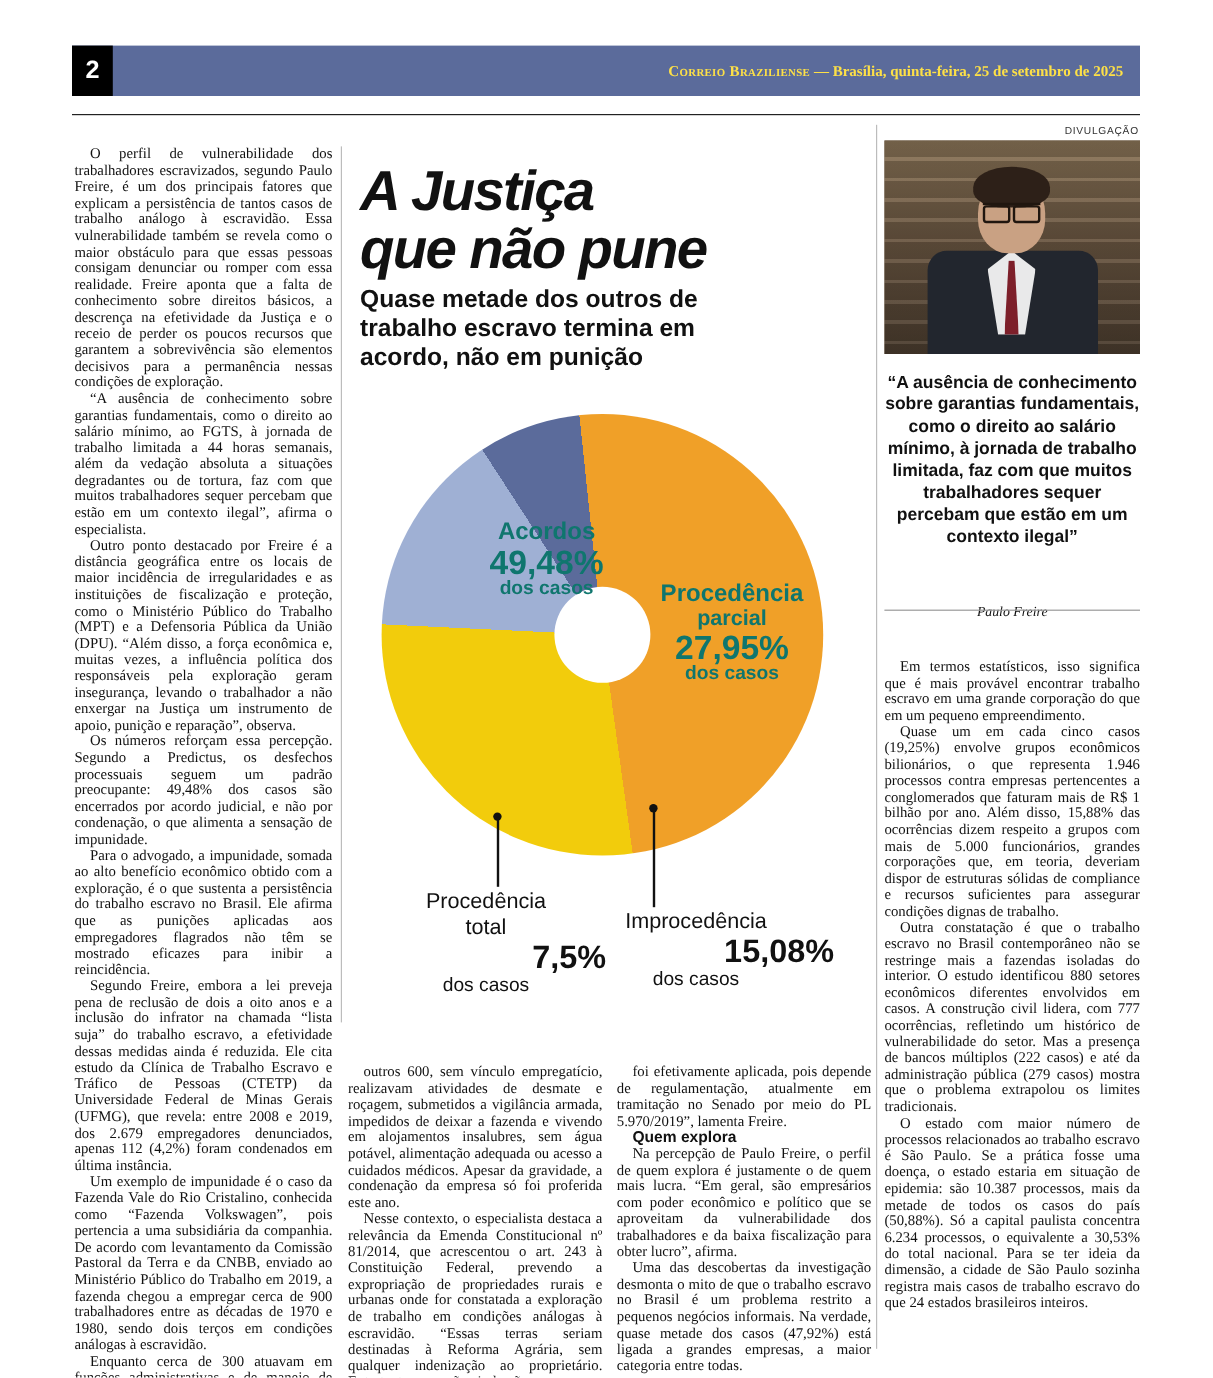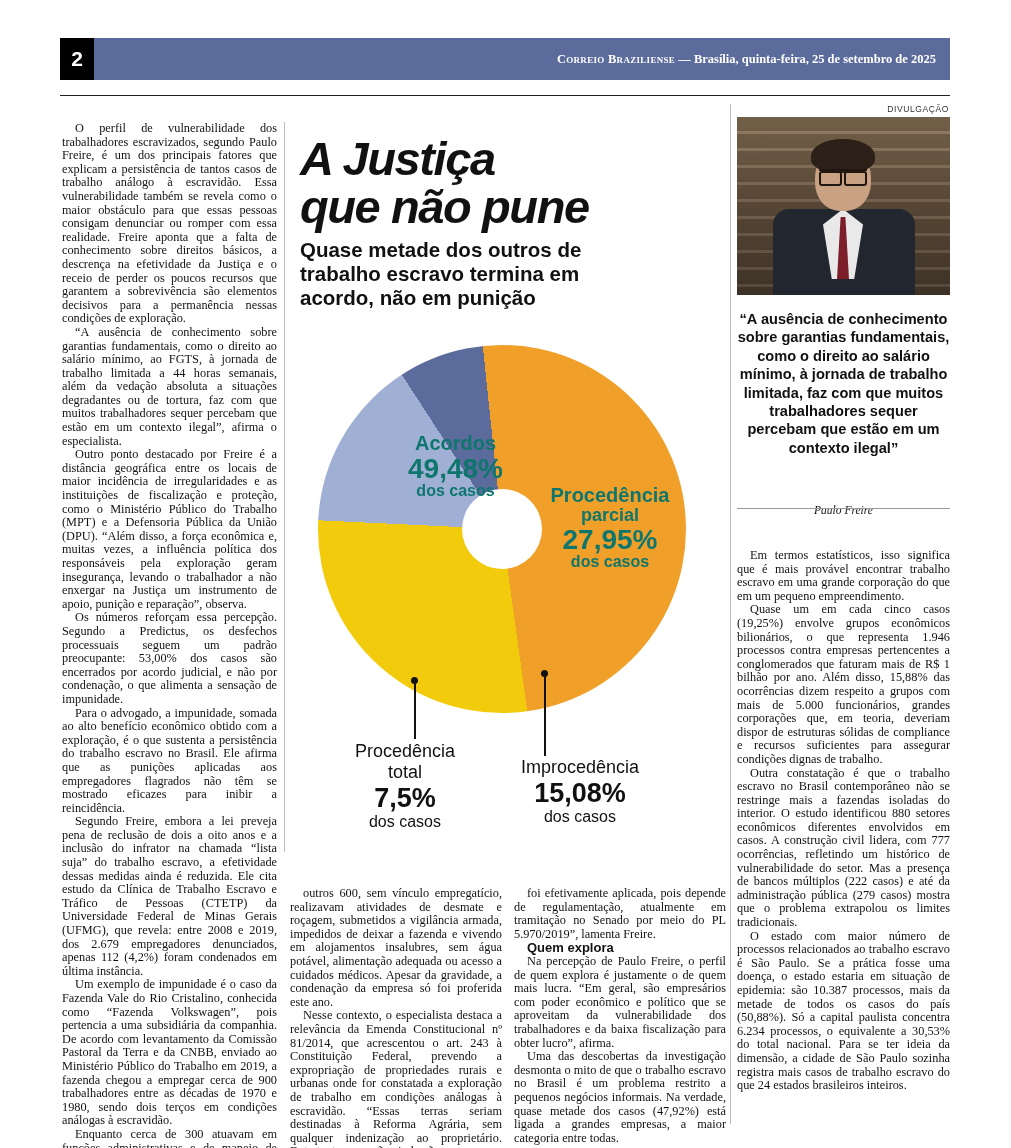--- a/index.html
+++ b/index.html
@@ -15,21 +15,21 @@
     background:#5b6b9b;display:flex;align-items:center;}
   .page-num{width:34px;height:42px;background:#000;color:#fff;
     font-family:"Liberation Sans",sans-serif;font-weight:bold;font-size:21px;
     display:flex;align-items:center;justify-content:center;}
   .section-title{font-family:"Liberation Sans",sans-serif;font-weight:bold;
     font-size:31px;color:#ffffff;letter-spacing:-0.5px;padding-left:12px;
     display:flex;align-items:center;}
   .section-title .amp{color:#ffffff;font-family:"Liberation Serif",serif;font-style:normal;}
   .scale-icon{margin-left:10px;margin-right:14px;display:flex;align-items:center;}
   .masthead-right{margin-left:auto;padding-right:14px;text-align:right;
-    font-family:"Liberation Serif",serif;font-size:12.5px;color:#ffffff;font-weight:bold;}
+    font-family:"Liberation Serif",serif;font-size:12.5px;color:#fde047;font-weight:bold;}
   .masthead-right .brand{font-variant:small-caps;letter-spacing:.3px;}
 
   
   .rule-top{position:absolute;left:60px;top:95px;width:890px;height:1px;background:#222;}
   .rule-col{position:absolute;width:1px;background:#bcbcbc;}
 
   
   .col{position:absolute;font-size:12.3px;line-height:13.6px;text-align:justify;
        font-family:"Liberation Serif",serif;color:#111;}
   .col p{margin:0;text-indent:13px;}
@@ -84,21 +84,21 @@
   .pie{position:absolute;left:28px;top:0;width:368px;height:368px;border-radius:50%;}
   .pie-hole{position:absolute;left:172px;top:144px;width:80px;height:80px;border-radius:50%;
     background:#fff;}
   .pielabel{position:absolute;font-family:"Liberation Sans",sans-serif;font-weight:bold;color:#0f766e;
     text-align:center;line-height:1.05;}
   .pielabel .big{display:block;font-size:28px;}
   .pielabel .nm{display:block;font-size:20px;}
   .pielabel .sm{display:block;font-size:16px;font-weight:bold;}
   .outlabel{position:absolute;font-family:"Liberation Sans",sans-serif;text-align:center;color:#111;}
   .outlabel .nm{display:block;font-size:18px;font-weight:normal;line-height:21px;}
-  .outlabel .big{display:block;font-size:27px;font-weight:bold;line-height:30px;}
+  .outlabel .big{display:block;font-size:27px;font-weight:bold;line-height:30px;text-align:right;}
   .outlabel .sm{display:block;font-size:16px;font-weight:normal;}
   .leader{position:absolute;background:#111;}
   .dot{position:absolute;width:7px;height:7px;border-radius:50%;background:#111;}
 </style>
 </head>
 <body>
 
 <div class="page">
 
   <div class="masthead">
@@ -165,21 +165,21 @@
       <span class="nm">Improcedência</span>
       <span class="big">15,08%</span>
       <span class="sm">dos casos</span>
     </div>
   </div>
 
   <div class="col" id="col1" style="left:62px;top:122px;width:215px;">
       <p>O perfil de vulnerabilidade dos trabalhadores escravizados, segundo Paulo Freire, é um dos principais fatores que explicam a persistência de tantos casos de trabalho análogo à escravidão. Essa vulnerabilidade também se revela como o maior obstáculo para que essas pessoas consigam denunciar ou romper com essa realidade. Freire aponta que a falta de conhecimento sobre direitos básicos, a descrença na efetividade da Justiça e o receio de perder os poucos recursos que garantem a sobrevivência são elementos decisivos para a permanência nessas condições de exploração.</p>
       <p>“A ausência de conhecimento sobre garantias fundamentais, como o direito ao salário mínimo, ao FGTS, à jornada de trabalho limitada a 44 horas semanais, além da vedação absoluta a situações degradantes ou de tortura, faz com que muitos trabalhadores sequer percebam que estão em um contexto ilegal”, afirma o especialista.</p>
       <p>Outro ponto destacado por Freire é a distância geográfica entre os locais de maior incidência de irregularidades e as instituições de fiscalização e proteção, como o Ministério Público do Trabalho (MPT) e a Defensoria Pública da União (DPU). “Além disso, a força econômica e, muitas vezes, a influência política dos responsáveis pela exploração geram insegurança, levando o trabalhador a não enxergar na Justiça um instrumento de apoio, punição e reparação”, observa.</p>
-      <p>Os números reforçam essa percepção. Segundo a Predictus, os desfechos processuais seguem um padrão preocupante: 53,00% dos casos são encerrados por acordo judicial, e não por condenação, o que alimenta a sensação de impunidade.</p>
+      <p>Os números reforçam essa percepção. Segundo a Predictus, os desfechos processuais seguem um padrão preocupante: 49,48% dos casos são encerrados por acordo judicial, e não por condenação, o que alimenta a sensação de impunidade.</p>
       <p>Para o advogado, a impunidade, somada ao alto benefício econômico obtido com a exploração, é o que sustenta a persistência do trabalho escravo no Brasil. Ele afirma que as punições aplicadas aos empregadores flagrados não têm se mostrado eficazes para inibir a reincidência.</p>
       <p>Segundo Freire, embora a lei preveja pena de reclusão de dois a oito anos e a inclusão do infrator na chamada “lista suja” do trabalho escravo, a efetividade dessas medidas ainda é reduzida. Ele cita estudo da Clínica de Trabalho Escravo e Tráfico de Pessoas (CTETP) da Universidade Federal de Minas Gerais (UFMG), que revela: entre 2008 e 2019, dos 2.679 empregadores denunciados, apenas 112 (4,2%) foram condenados em última instância.</p>
       <p>Um exemplo de impunidade é o caso da Fazenda Vale do Rio Cristalino, conhecida como “Fazenda Volkswagen”, pois pertencia a uma subsidiária da companhia. De acordo com levantamento da Comissão Pastoral da Terra e da CNBB, enviado ao Ministério Público do Trabalho em 2019, a fazenda chegou a empregar cerca de 900 trabalhadores entre as décadas de 1970 e 1980, sendo dois terços em condições análogas à escravidão.</p>
       <p>Enquanto cerca de 300 atuavam em funções administrativas e de manejo de gado,</p>
     </div>
 
   <div class="col" id="col2" style="left:290px;top:887px;width:212px;">
       <p>outros 600, sem vínculo empregatício, realizavam atividades de desmate e roçagem, submetidos a vigilância armada, impedidos de deixar a fazenda e vivendo em alojamentos insalubres, sem água potável, alimentação adequada ou acesso a cuidados médicos. Apesar da gravidade, a condenação da empresa só foi proferida este ano.</p>
       <p>Nesse contexto, o especialista destaca a relevância da Emenda Constitucional nº 81/2014, que acrescentou o art. 243 à Constituição Federal, prevendo a expropriação de propriedades rurais e urbanas onde for constatada a exploração de trabalho em condições análogas à escravidão. “Essas terras seriam destinadas à Reforma Agrária, sem qualquer indenização ao proprietário. Entretanto, a sanção ainda não</p>
     </div>

